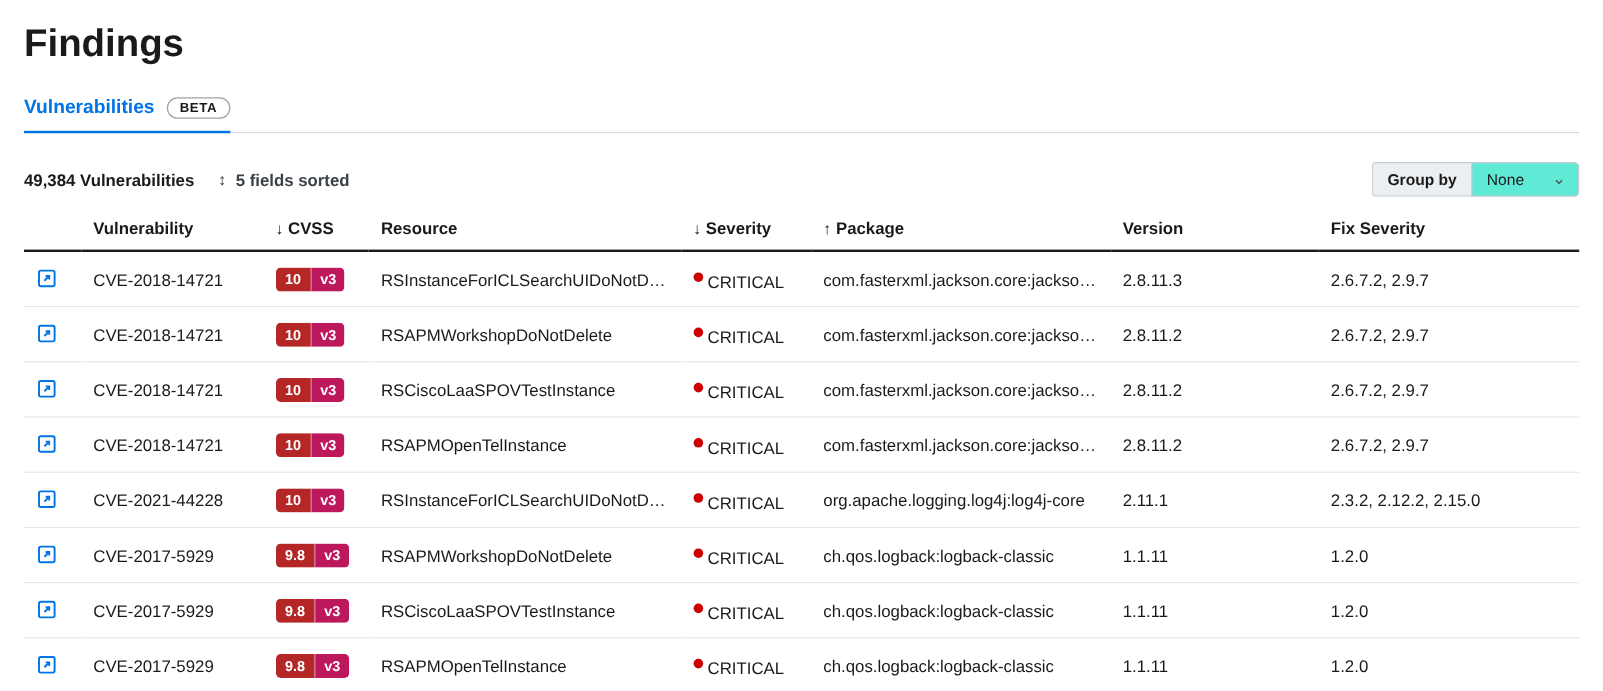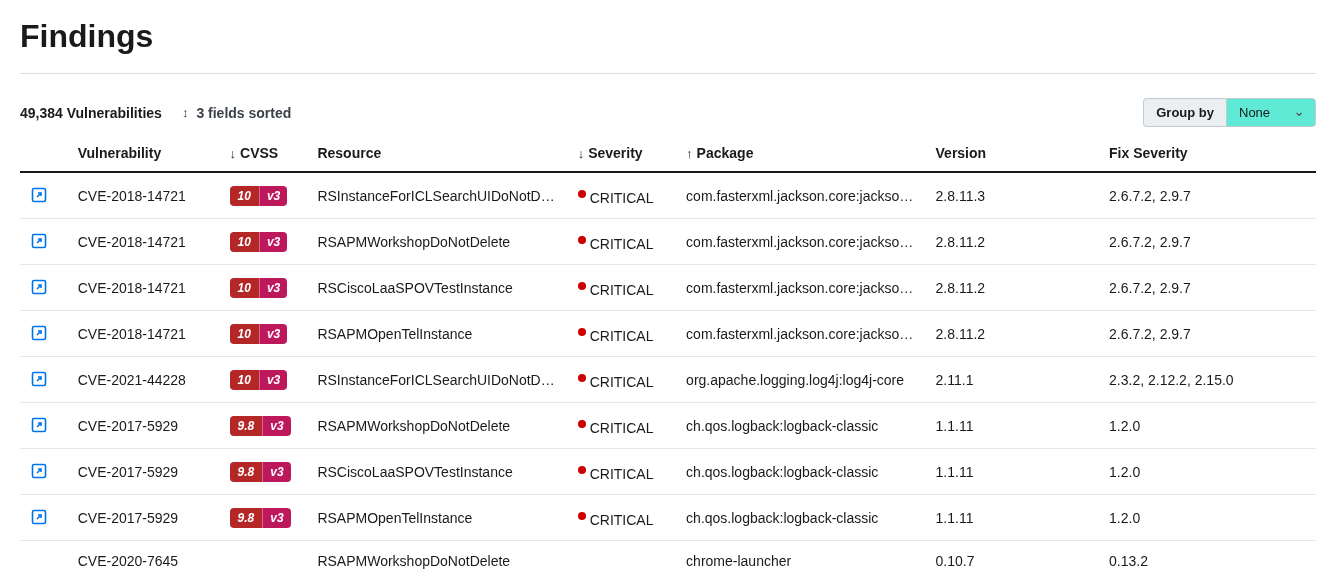--- a/index.html
+++ b/index.html
@@ -137,21 +137,20 @@
     }
     .expand-icon svg { stroke: #0073e6; }
     .cvss-badge {
       display: inline-flex;
       align-items: stretch;
       border-radius: 4px;
       overflow: hidden;
       font-size: 12px;
       font-weight: 700;
       color: #fff;
-      font-style: italic;
     }
     .cvss-score {
       background: #b52626;
       padding: 3px 8px;
     }
     .cvss-ver {
       background: #be185d;
       padding: 3px 7px;
       border-left: 1px solid rgba(255,255,255,0.35);
     }
@@ -176,28 +175,32 @@
     .col-version { width: 160px; }
     .col-fix { width: 200px; }
     td.col-resource, td.col-package { overflow: hidden; text-overflow: ellipsis; }
   </style>
 </head>
 <body>
 
 <h1 class="page-title">Findings</h1>
 
 <div class="tabs">
+  <div class="tab active">
+    <span>Vulnerabilities</span>
+    <span class="beta-badge">BETA</span>
+  </div>
 </div>
 
 <div class="toolbar">
   <div class="toolbar-left">
     <span>49,384 Vulnerabilities</span>
     <span class="sort-info">
       <span class="sort-icon">↕</span>
-      <span>3 fields sorted</span>
+      <span>5 fields sorted</span>
     </span>
   </div>
   <div class="toolbar-right">
     <span class="groupby-label">Group by</span>
     <div class="groupby-select">
       <span>None</span>
     </div>
   </div>
 </div>
 

